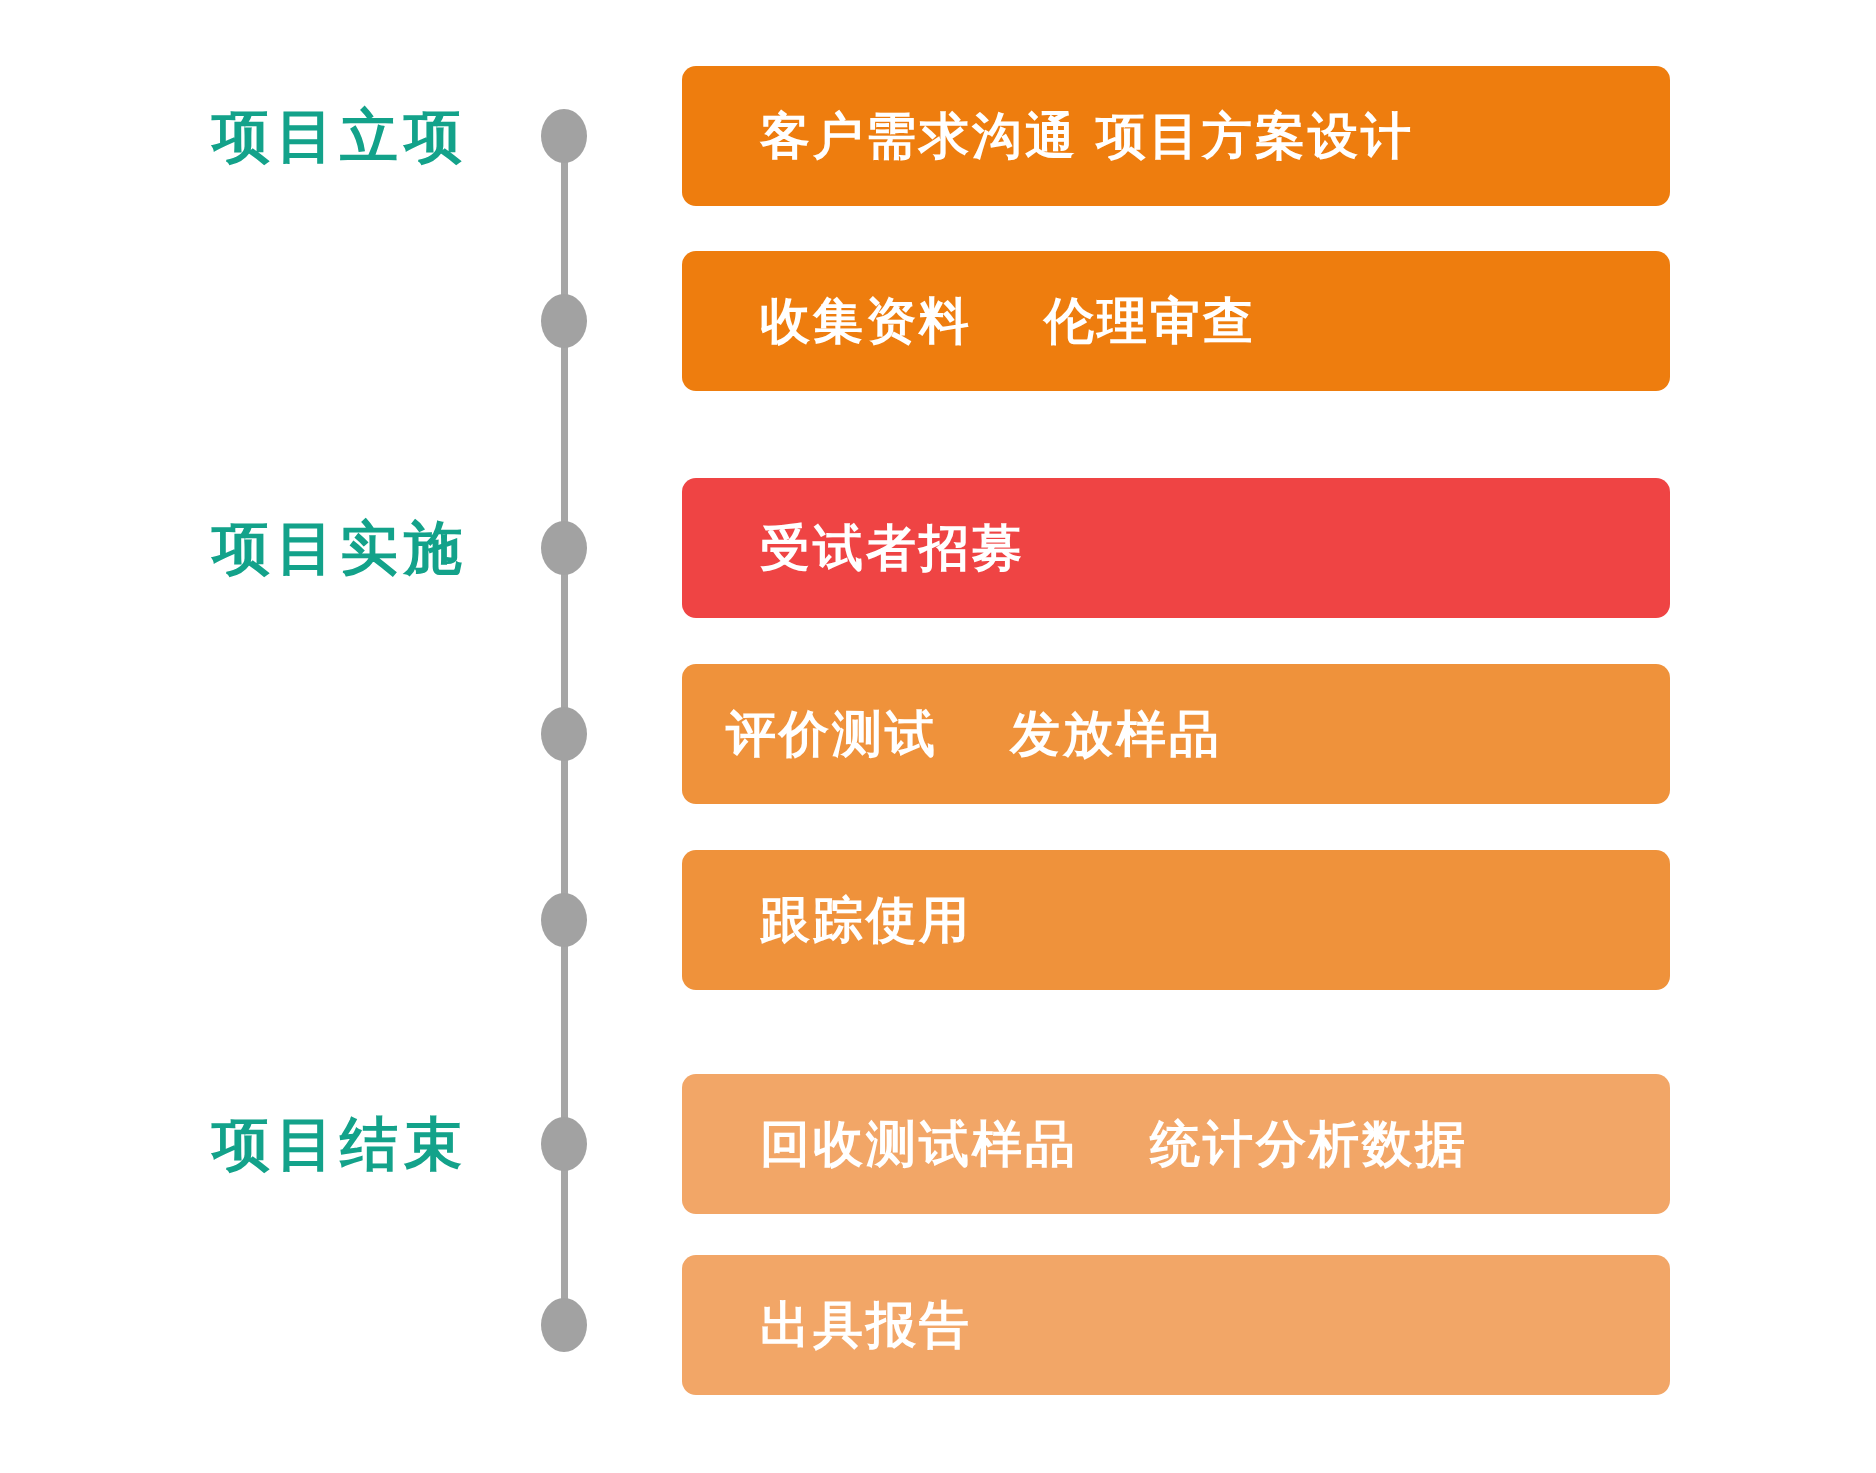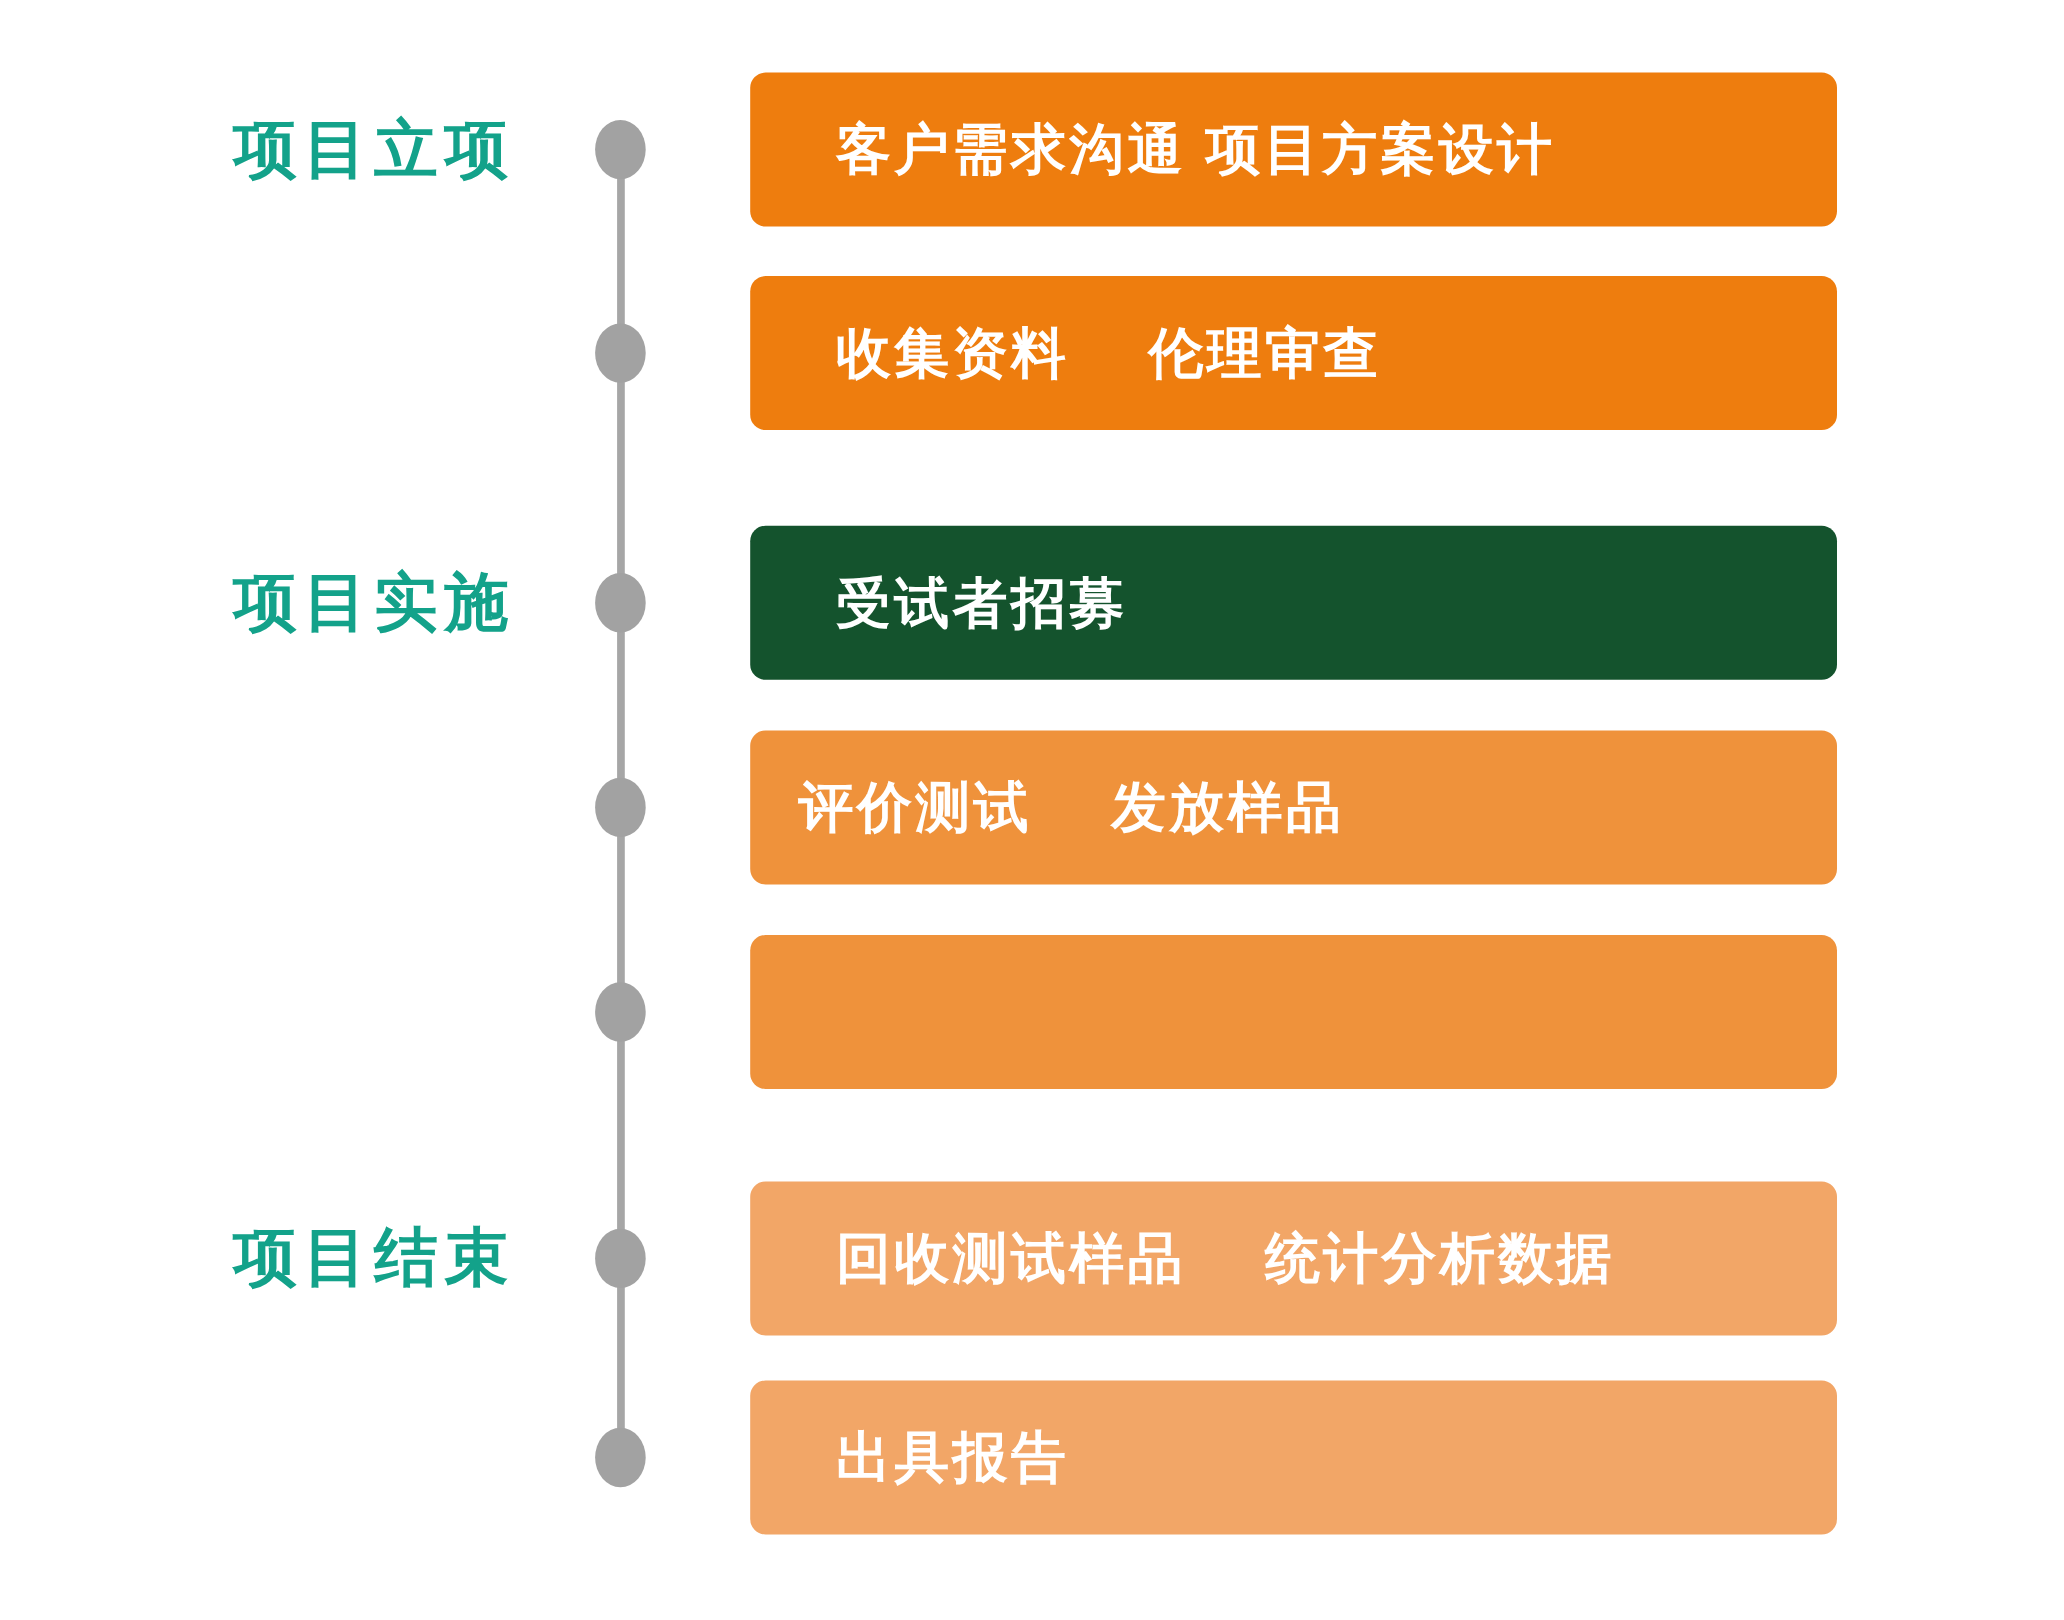--- a/index.html
+++ b/index.html
@@ -106,30 +106,31 @@
   <div class="step-bar bar-1" style="background: rgb(238, 125, 14); gap: 18px;">
     <span class="step-seg">客户需求沟通</span>
     <span class="step-seg">项目方案设计</span>
   </div>
 
   <div class="step-bar bar-2" style="background: rgb(238, 125, 14);">
     <span class="step-seg">收集资料</span>
     <span class="step-seg">伦理审查</span>
   </div>
 
-  <div class="step-bar bar-3" style="background: #14532d;">
+  <div class="step-bar bar-3" style="background: #ef4444;">
     <span class="step-seg">受试者招募</span>
   </div>
 
   <div class="step-bar bar-4" style="background: rgb(239, 146, 59);">
     <span class="step-seg">评价测试</span>
     <span class="step-seg">发放样品</span>
   </div>
 
   <div class="step-bar bar-5" style="background: rgb(239, 146, 59);">
+    <span class="step-seg">跟踪使用</span>
   </div>
 
   <div class="step-bar bar-6" style="background: rgb(242, 166, 103);">
     <span class="step-seg">回收测试样品</span>
     <span class="step-seg">统计分析数据</span>
   </div>
 
   <div class="step-bar bar-7" style="background: rgb(242, 166, 103);">
     <span class="step-seg">出具报告</span>
   </div>

